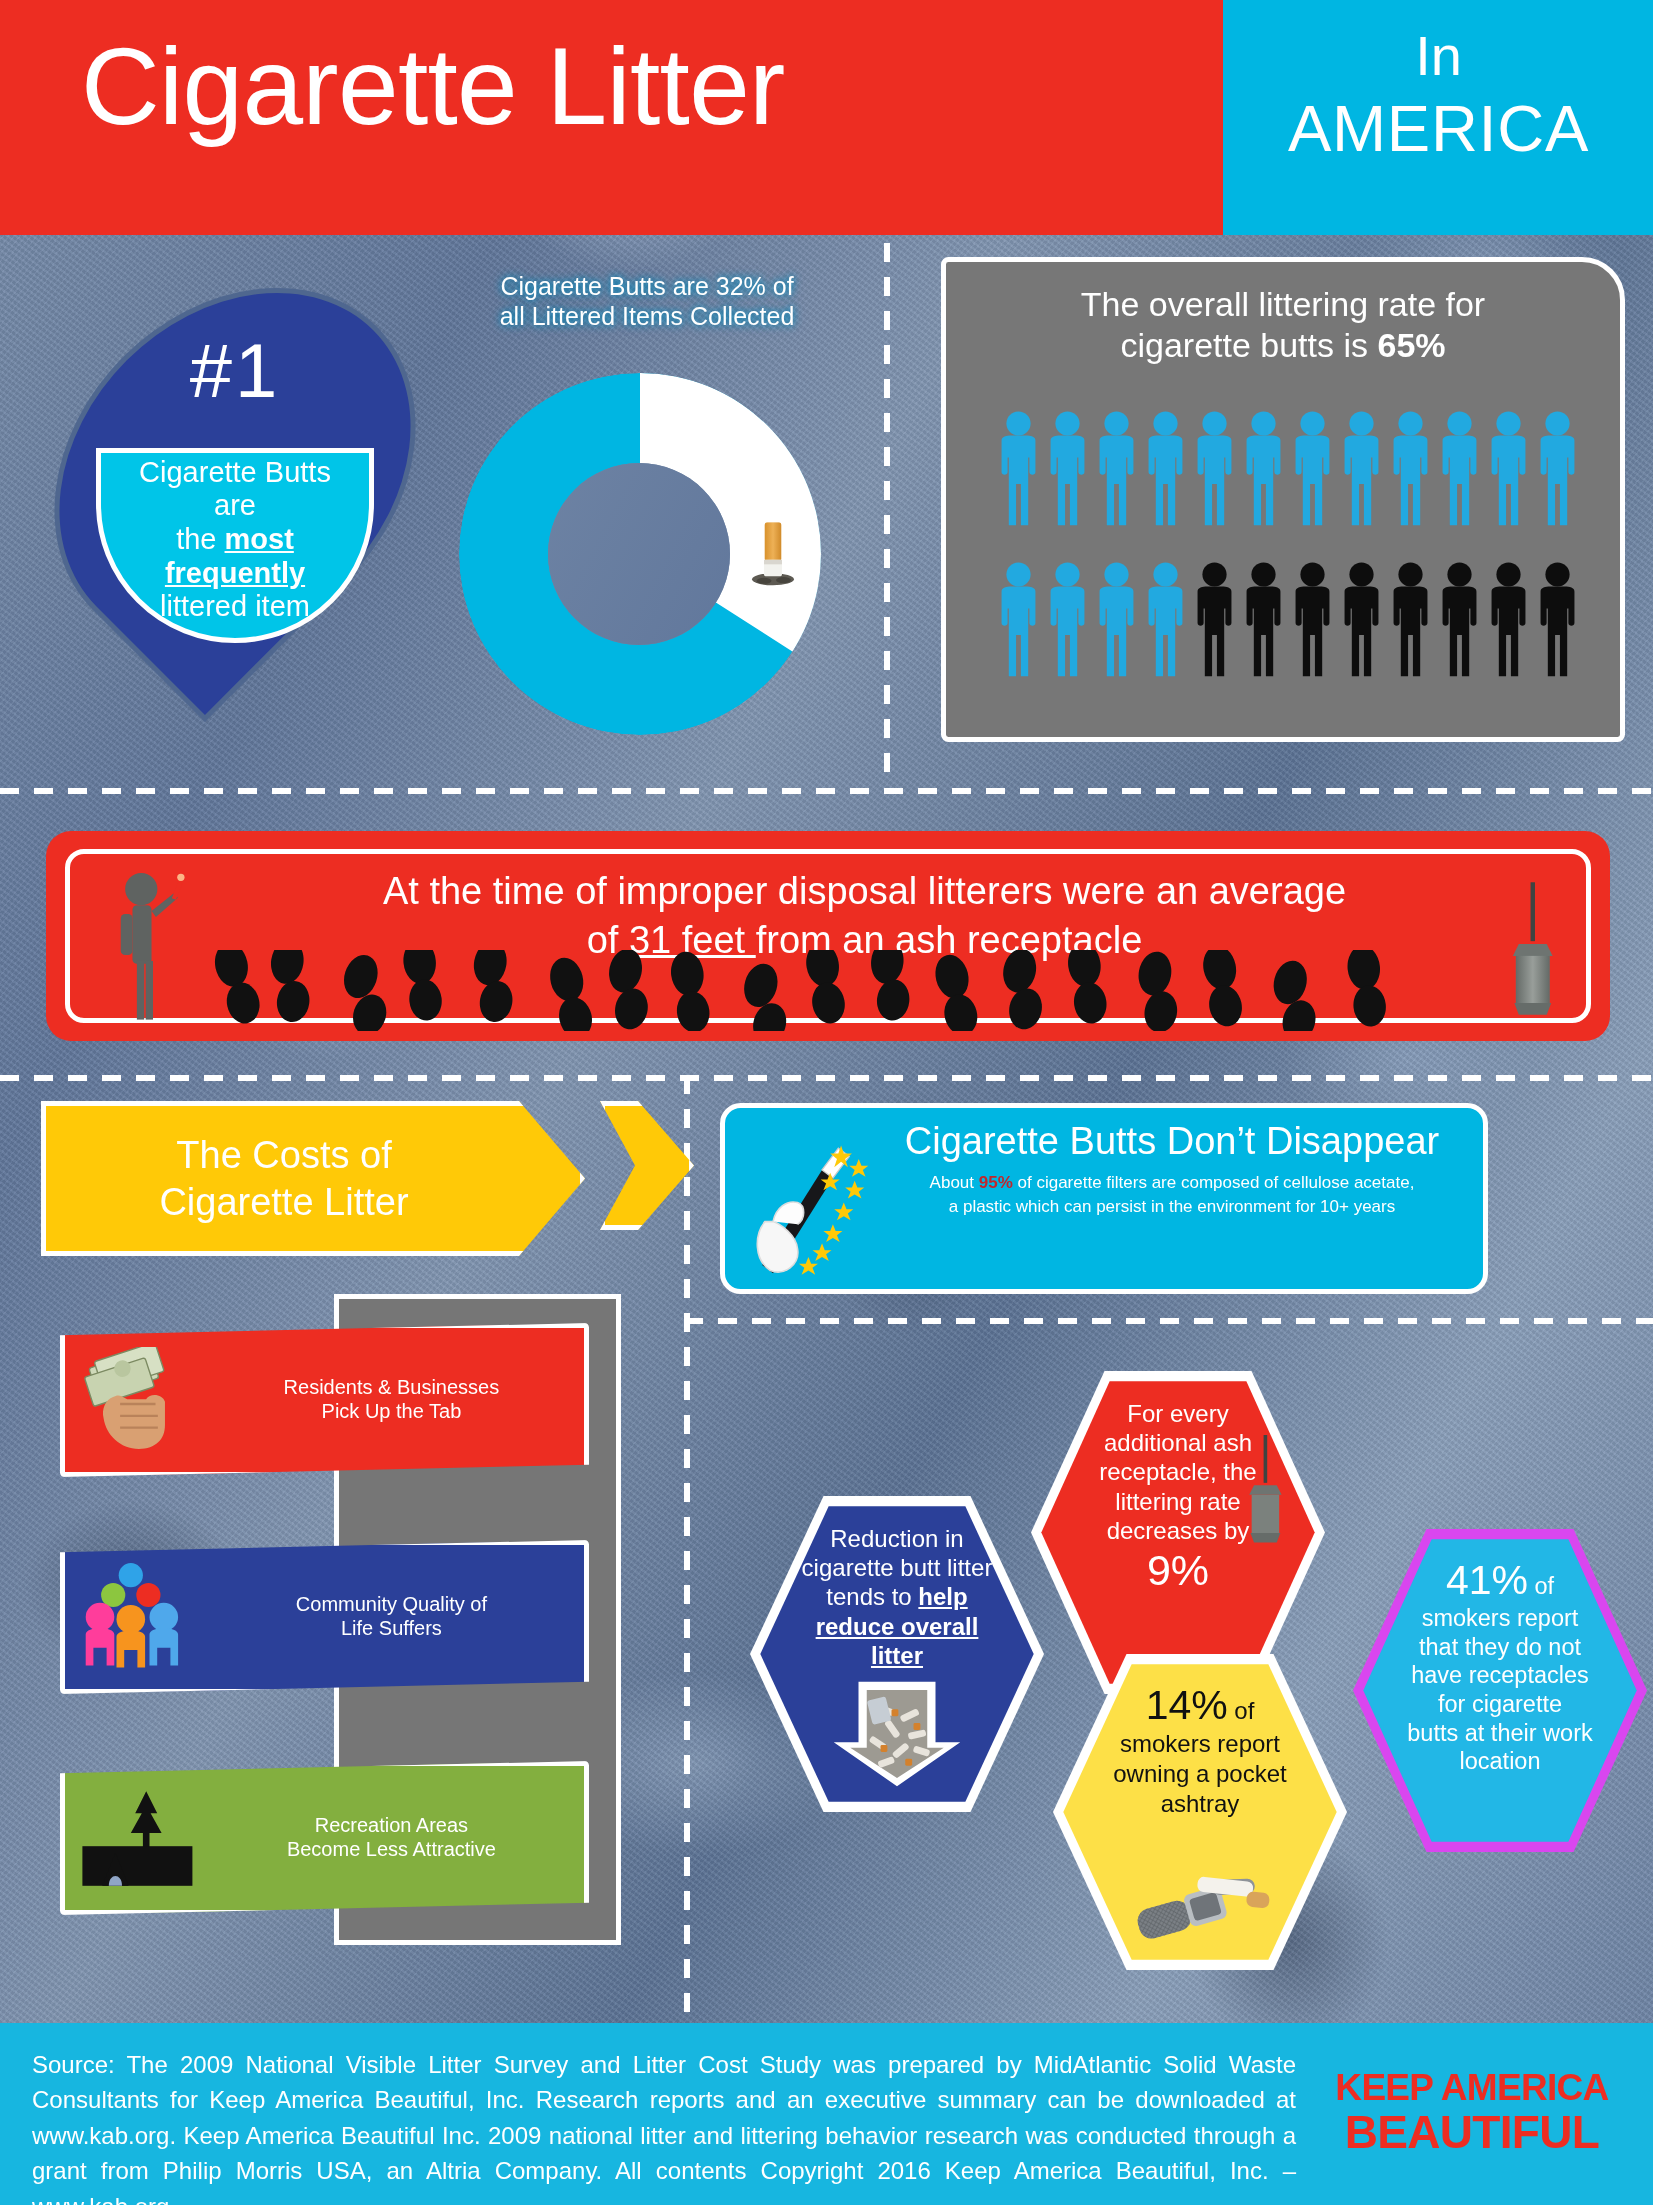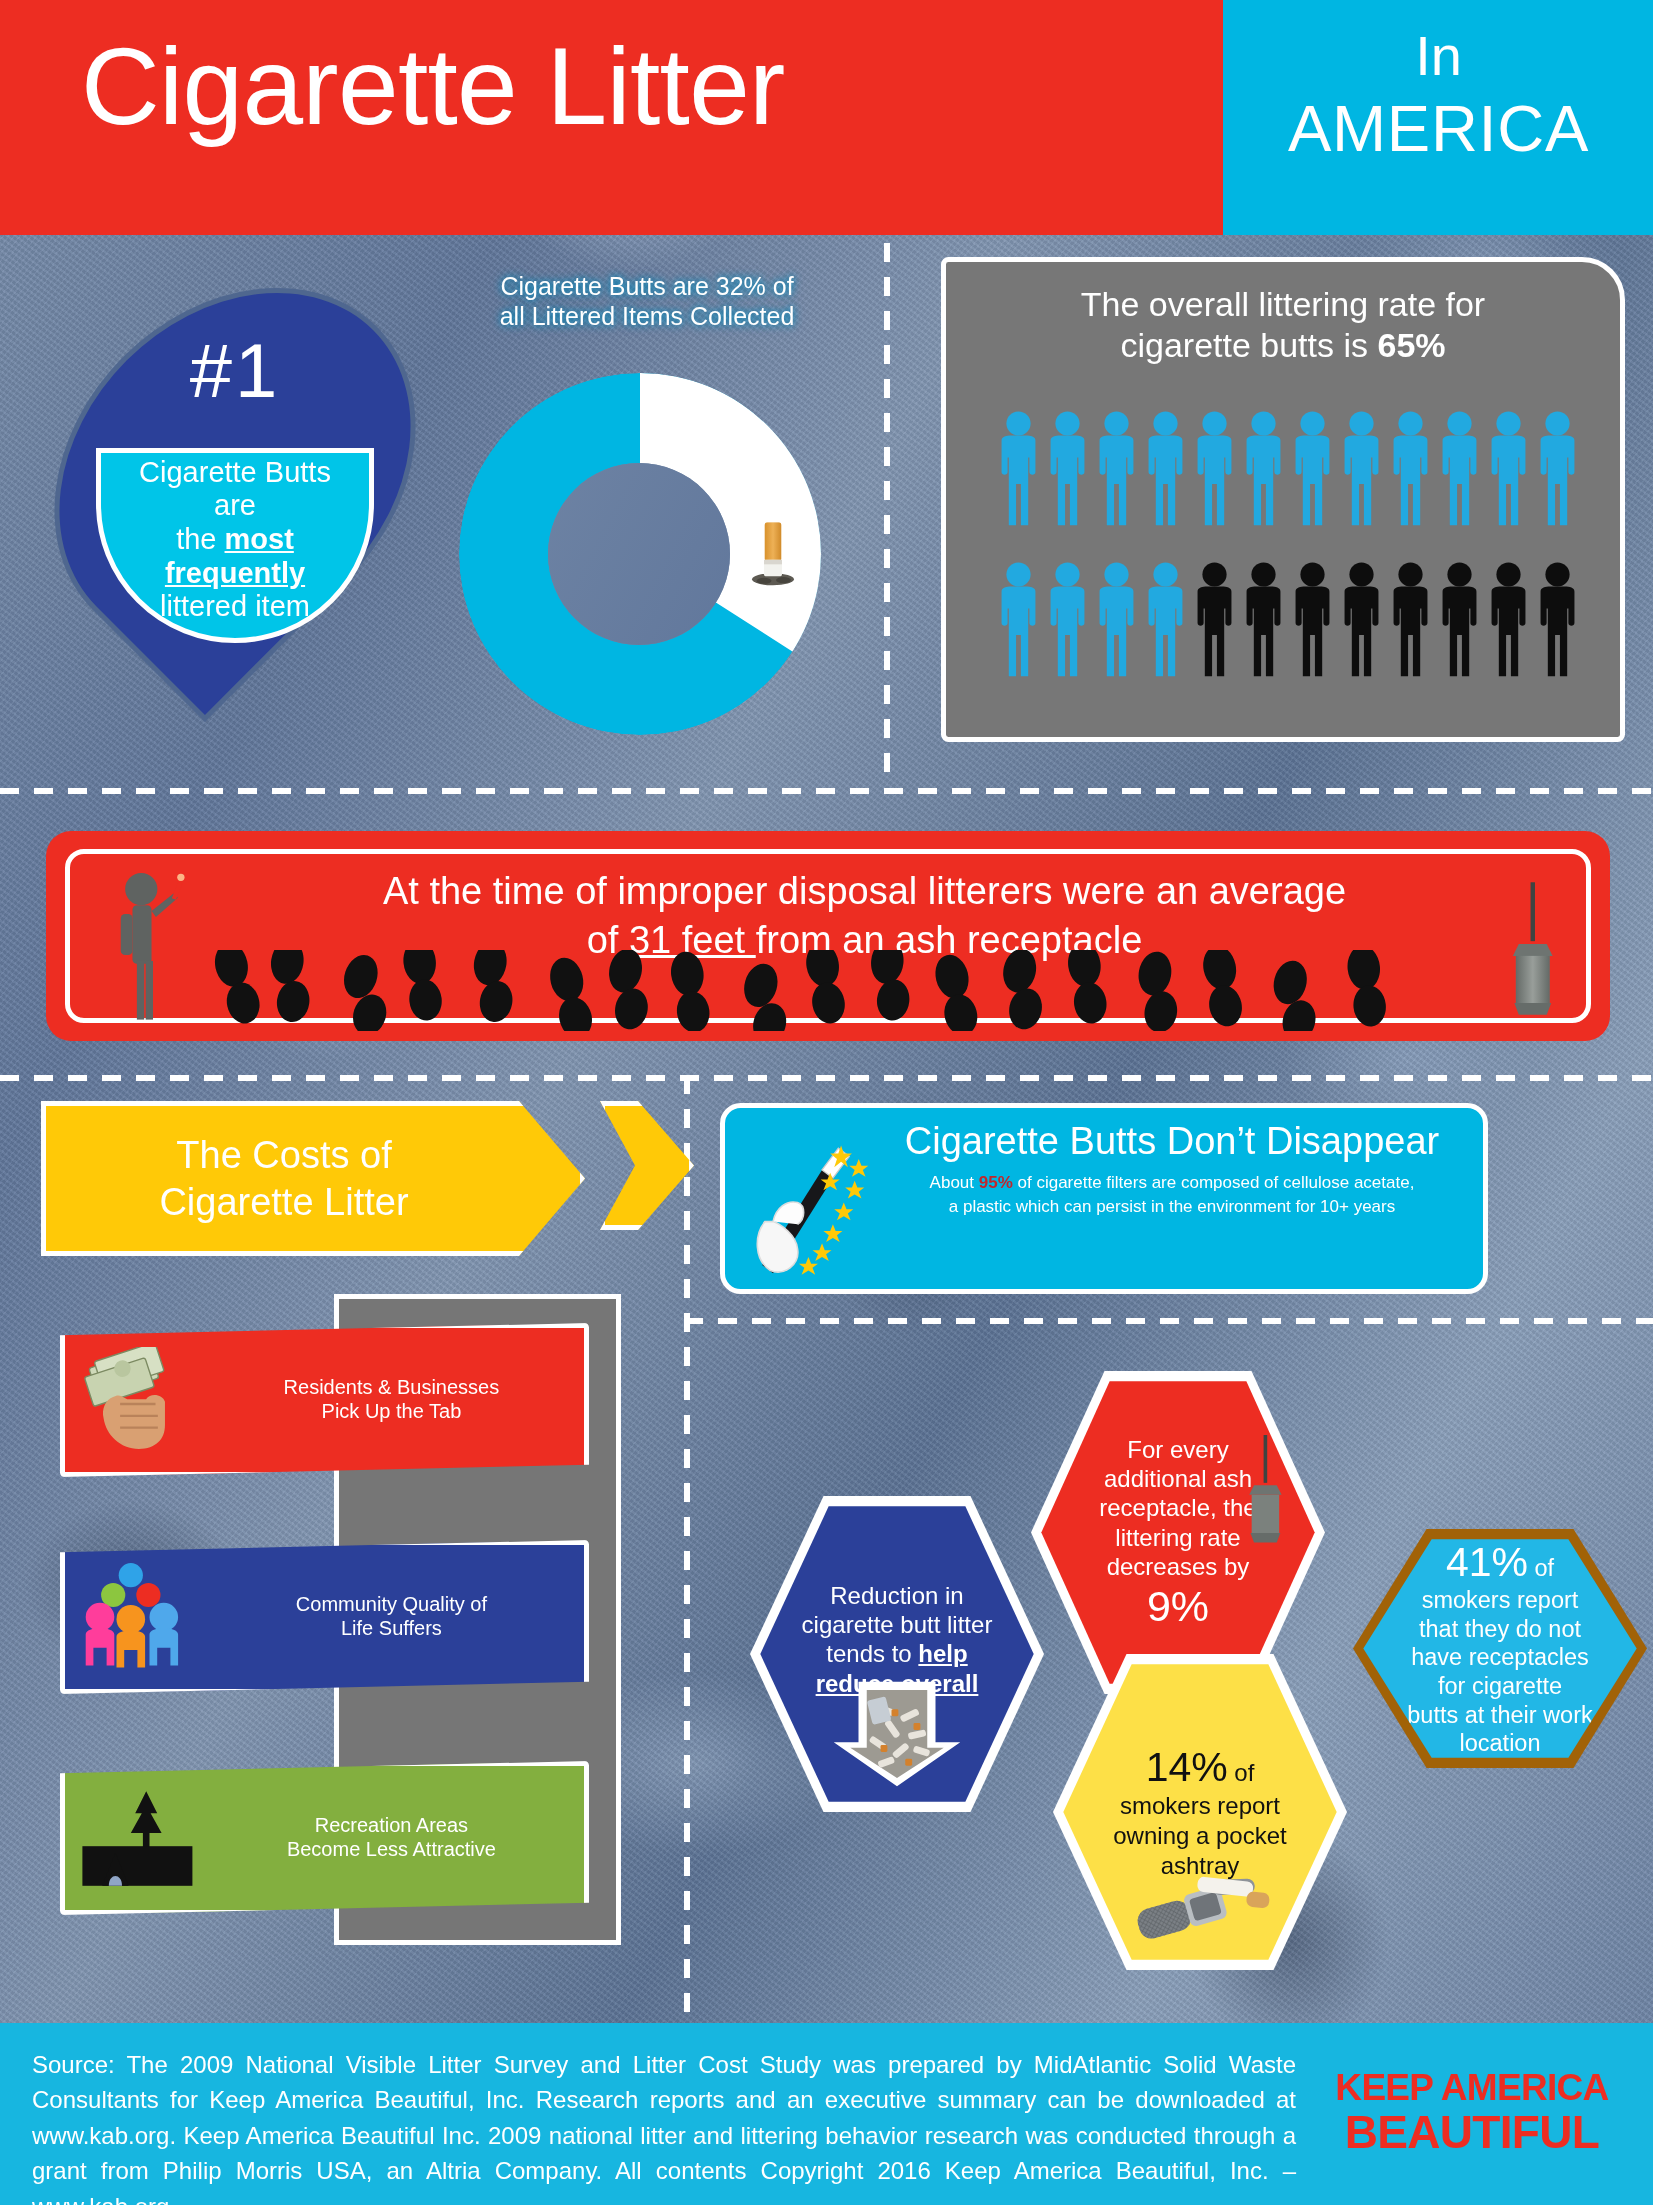--- a/index.html
+++ b/index.html
@@ -156,39 +156,39 @@
   .rb1{top:1323px;background:#ED2D22;}
   .rb2{top:1540px;background:#2B4099;}
   .rb3{top:1761px;background:#83AF3F;}
 
   
   .hex{position:absolute;z-index:7;
     clip-path:polygon(25% 0%,75% 0%,100% 50%,75% 100%,25% 100%,0% 50%);
     display:flex;align-items:center;justify-content:center;}
   .hex-in{position:absolute;inset:10.3px;
     clip-path:polygon(25% 0%,75% 0%,100% 50%,75% 100%,25% 100%,0% 50%);
-    display:flex;align-items:center;justify-content:center;flex-direction:column;
+    display:flex;align-items:center;flex-direction:column;
     padding:17.6px 29px;text-align:center;}
 
   .hexBlue{left:750px;top:1496px;width:294px;height:316px;background:#fff;}
   .hexBlue .hex-in{background:#2B4099;color:#fff;}
   .hexBlue .t{font-size:24px;line-height:1.22;font-weight:300;}
   .hexBlue .t b{font-weight:700;text-decoration:underline;}
 
   .hexRed{left:1031px;top:1371px;width:294px;height:323px;background:#fff;}
   .hexRed .hex-in{background:#ED2D22;color:#fff;}
   .hexRed .t{font-size:24px;line-height:1.22;font-weight:300;}
   .hexRed .big{font-size:43px;font-weight:300;line-height:1.1;margin-top:1.5px;}
 
   .hexYellow{left:1053px;top:1654px;width:294px;height:316px;background:#fff;}
   .hexYellow .hex-in{background:#fde047;color:#111;}
   .hexYellow .t{font-size:24px;line-height:1.25;font-weight:300;}
   .hexYellow .big{font-size:41px;font-weight:300;}
 
-  .hexCyan{left:1353px;top:1529px;width:294px;height:239px;background:#a16207;text-decoration:underline;}
+  .hexCyan{left:1353px;top:1529px;width:294px;height:323px;background:#d946ef;text-decoration:underline;}
   .hexCyan .hex-in{background:#22B7E6;color:#fff;}
   .hexCyan .t{font-size:23.5px;line-height:1.22;font-weight:300;}
   .hexCyan .big{font-size:41px;font-weight:300;}
 
   .litter-arrow{position:absolute;bottom:13.2px;left:50%;transform:translateX(-50%);
     width:140px;height:110px;}
 
   
   .footer{position:absolute;left:0;top:2023px;width:1654px;height:182px;background:#17B6E0;z-index:8;}
   .footer p{position:absolute;left:32px;top:23.5px;width:1264px;color:#fff;font-size:24px;

